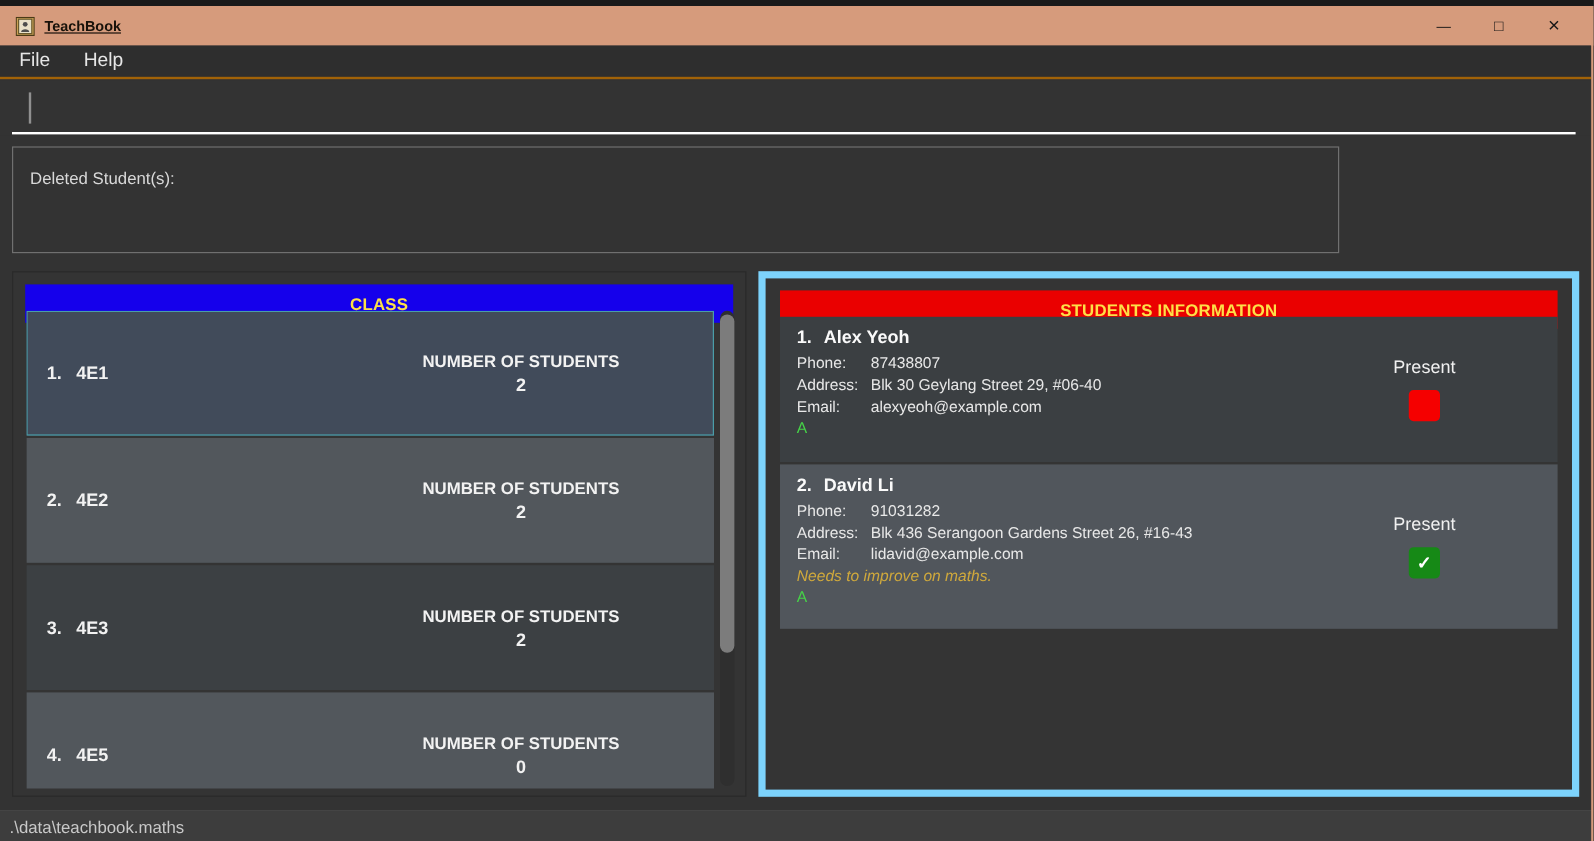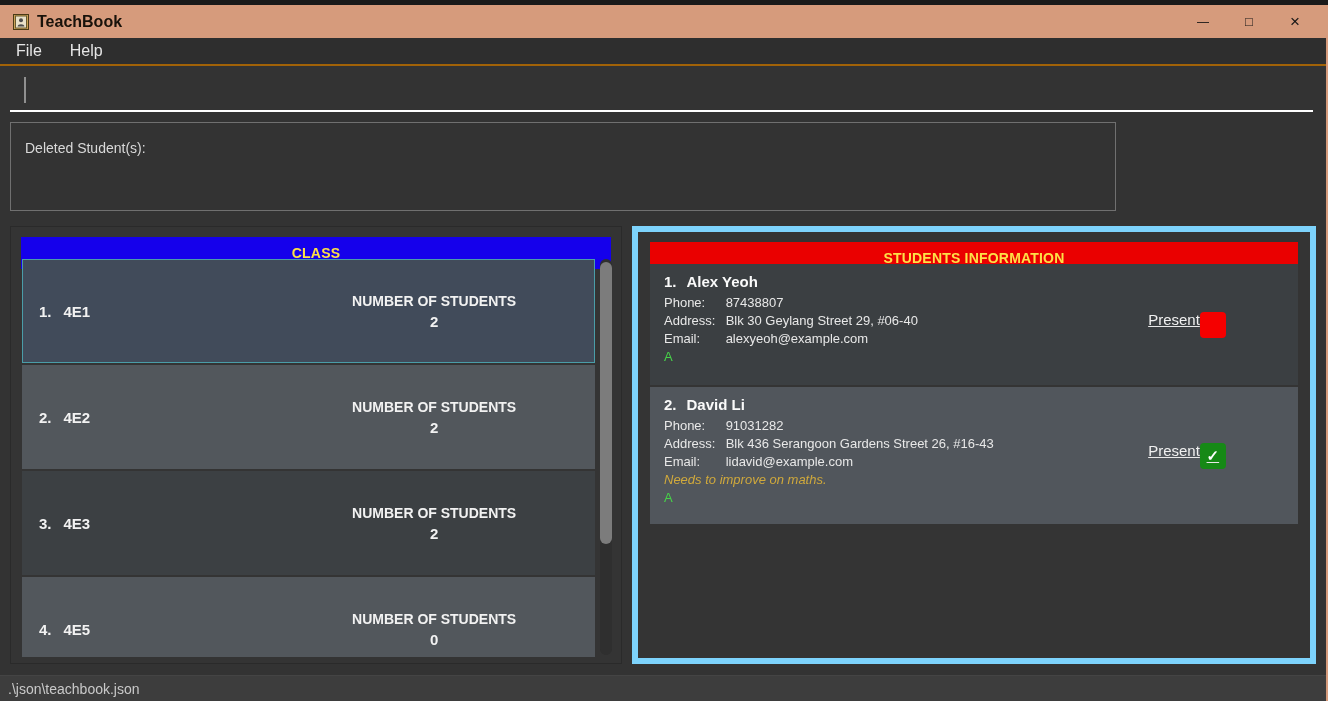--- a/index.html
+++ b/index.html
@@ -11,21 +11,21 @@
 
   
   .top-strip { position:absolute; top:0; left:0; right:0; height:5px; background:#1a1a1a; }
 
   
   .right-edge { position:absolute; top:5px; bottom:0; right:0; width:2px; background:#d69b7c; z-index:50; }
 
   
   .titlebar { position:absolute; top:5px; left:0; right:0; height:33px; background:#d69b7c; display:flex; align-items:center; }
   .app-icon { width:16px; height:16px; margin-left:13px; flex:0 0 auto; }
-  .title-text { margin-left:8px; font-size:16px; font-weight:700; color:#18120a; }
+  .title-text { margin-left:8px; font-size:12px; font-weight:700; color:#18120a;text-decoration:underline; }
   .win-controls { margin-left:auto; display:flex; height:100%; margin-right:10px; }
   .win-btn { width:46px; height:100%; display:flex; align-items:center; justify-content:center; color:#151515; cursor:default; }
   .win-btn.min { font-size:12px; }
   .win-btn.max { font-size:13px; }
   .win-btn.close { font-size:17px; }
 
   
   .menubar { position:absolute; top:38px; left:0; right:2px; height:28px; background:#2e2e2e; display:flex; align-items:center; border-bottom:2px solid #a16207; }
   .menu-item { color:#e6e6e6; font-size:16px; padding:0 14px; }
   .menu-item:first-child { padding-left:16px; }
@@ -66,21 +66,21 @@
   .student-card.s-dark  { background:#3b3f42; height:121px; }
   .student-card.s-light { background:#51565c; height:137px; }
   .student-name { font-size:15px; font-weight:700; color:#fafafa; display:flex; margin-bottom:4px; }
   .student-name .idx { margin-right:10px; }
   .tag-row { margin:0 0 4px 0; }
   .tag { display:inline-block; background:#3c7e95; color:#ffffff; font-size:12px; padding:1px 7px 2px 7px; border-radius:3px; }
   .detail-row { font-size:13px; line-height:18px; color:#e8e8e8; }
   .detail-label { display:inline-block; width:58px; }
   .comment-row { font-size:13px; line-height:18px; font-style:italic; color:#d0a93c; }
   .grade-row { font-size:13px; line-height:18px; color:#46d348; }
-  .attendance { position:absolute; right:66px; top:0; bottom:0; width:90px; display:flex; flex-direction:row; align-items:center; justify-content:center;text-decoration:underline; }
+  .attendance { position:absolute; right:66px; top:0; bottom:0; width:90px; display:flex; flex-direction:column; align-items:center; justify-content:center; }
   .present-label { color:#f0f0f0; font-size:15px; margin-bottom:10px; }
   .att-box { width:26px; height:26px; border-radius:4px; display:flex; align-items:center; justify-content:center; color:#ffffff; font-size:15px; font-weight:700; }
   .att-absent  { background:#f50000; }
   .att-present { background:#168916; }
 
   
   .status-bar { position:absolute; left:0; right:0; bottom:0; height:26px; background:#3d3d3d; display:flex; align-items:center; border-top:1px solid #444444; }
   .status-text { margin-left:8px; font-size:14px; color:#c9c9c9; }
 </style>
 </head>
@@ -230,14 +230,14 @@
         <div class="att-box att-present">
           <span>✓</span>
         </div>
       </div>
     </div>
 
   </div>
 </div>
 
 <div class="status-bar">
-  <span class="status-text">.\json\teachbook.json</span>
+  <span class="status-text">.\data\teachbook.maths</span>
 </div>
 
 </body></html>

